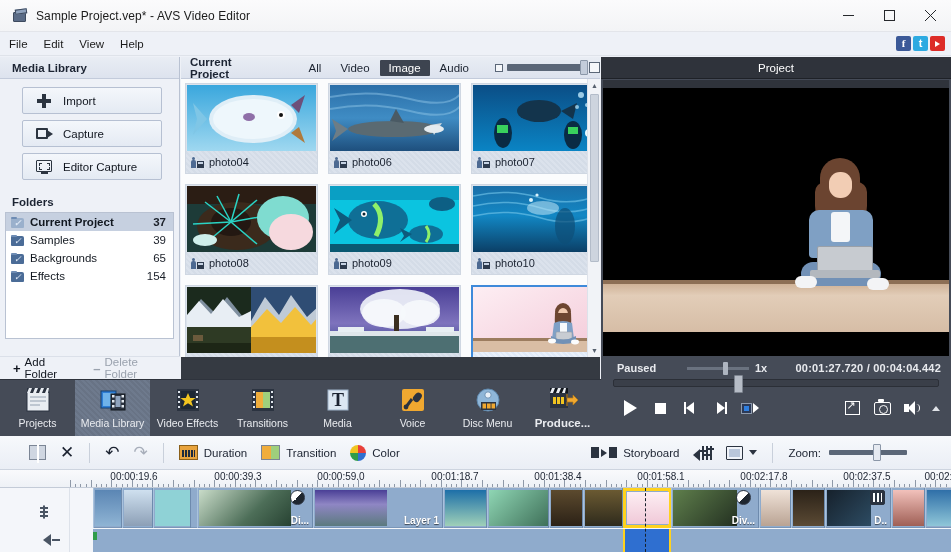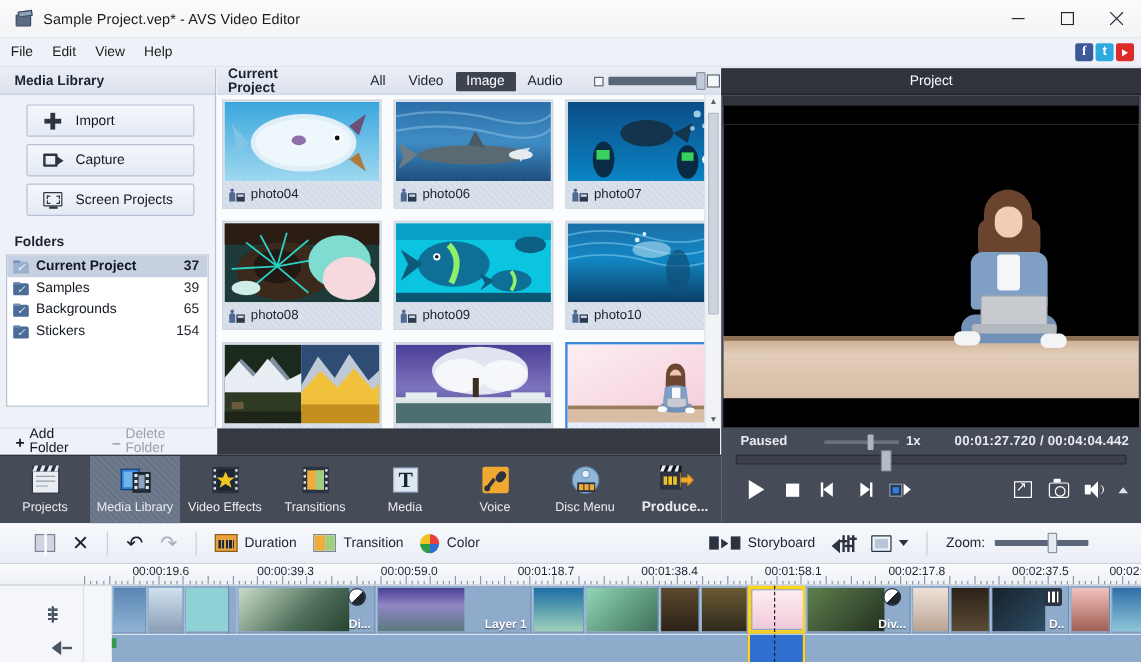--- a/index.html
+++ b/index.html
@@ -491,21 +491,21 @@
       </div>
       <div class="lb">
         <span class="ico ico-mon">
           <i class="frame"></i>
             <i class="stand"></i>
             <i class="c c1"></i>
             <i class="c c2"></i>
             <i class="c c3"></i>
             <i class="c c4"></i>
         </span>
-        <span>Screen Projects</span>
+        <span>Editor Capture</span>
       </div>
     </div>
     <div class="folders-head">Folders</div>
     <div class="folder-list">
       <div class="folder-row sel">
         <span class="f-ico">
             <i class="fld"></i>
             <i class="tab"></i>
             <i class="chk">✓</i>
           </span>
@@ -529,21 +529,21 @@
           </span>
         <span class="f-name">Backgrounds</span>
         <span class="f-count">65</span>
       </div>
       <div class="folder-row">
         <span class="f-ico">
             <i class="fld"></i>
             <i class="tab"></i>
             <i class="chk">✓</i>
           </span>
-        <span class="f-name">Stickers</span>
+        <span class="f-name">Effects</span>
         <span class="f-count">154</span>
       </div>
     </div>
     <div class="folder-foot">
       <div class="ffbtn">
         <span class="pm">+</span>
         <span>Add Folder</span>
       </div>
       <div class="ffbtn disabled">
         <span class="pm">–</span>

